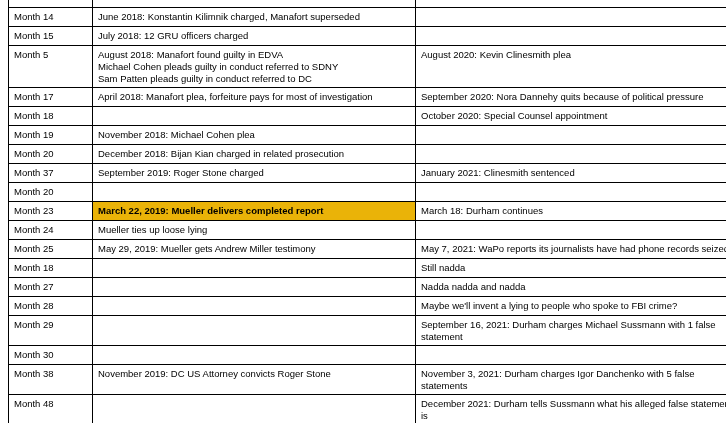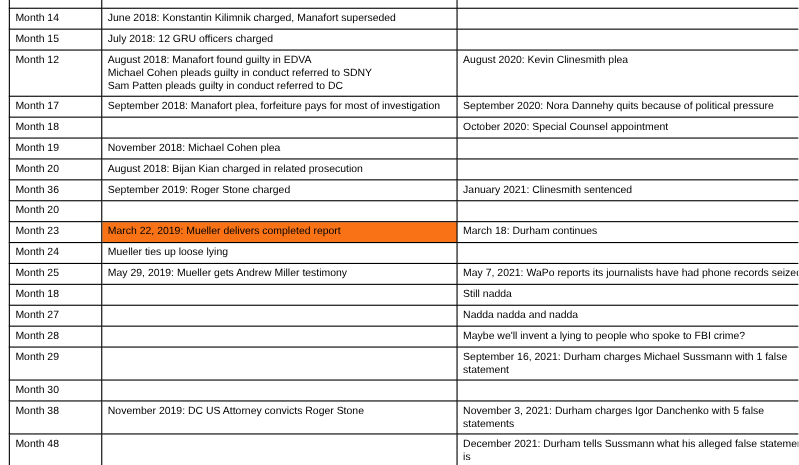--- a/index.html
+++ b/index.html
@@ -36,22 +36,22 @@
   table.timeline tr {
     height: 19px;
   }
   table.timeline tr.tall {
     height: 38px;
   }
   td.col-month { width: 73px; }
   td.col-mueller { width: 312px; }
   td.col-durham { width: 320px; }
   td.highlight {
-    background: #f97316;
-    font-weight: normal;
+    background: #eab308;
+    font-weight: bold;
   }
 </style>
 </head>
 <body>
 
 <div class="viewport">
   <table class="timeline">
     <tbody id="timeline-body">
         <tr>
           <td class="col-month"></td>
@@ -62,48 +62,48 @@
           <td class="col-month">Month 14</td>
           <td class="col-mueller">June 2018: Konstantin Kilimnik charged, Manafort superseded</td>
           <td class="col-durham"></td>
         </tr>
         <tr>
           <td class="col-month">Month 15</td>
           <td class="col-mueller">July 2018: 12 GRU officers charged</td>
           <td class="col-durham"></td>
         </tr>
         <tr class="tall">
-          <td class="col-month">Month 12</td>
+          <td class="col-month">Month 5</td>
           <td class="col-mueller">August 2018: Manafort found guilty in EDVA
 Michael Cohen pleads guilty in conduct referred to SDNY
 Sam Patten pleads guilty in conduct referred to DC</td>
           <td class="col-durham">August 2020: Kevin Clinesmith plea</td>
         </tr>
         <tr>
           <td class="col-month">Month 17</td>
-          <td class="col-mueller">September 2018: Manafort plea, forfeiture pays for most of investigation</td>
+          <td class="col-mueller">April 2018: Manafort plea, forfeiture pays for most of investigation</td>
           <td class="col-durham">September 2020: Nora Dannehy quits because of political pressure</td>
         </tr>
         <tr>
           <td class="col-month">Month 18</td>
           <td class="col-mueller"></td>
           <td class="col-durham">October 2020: Special Counsel appointment</td>
         </tr>
         <tr>
           <td class="col-month">Month 19</td>
           <td class="col-mueller">November 2018: Michael Cohen plea</td>
           <td class="col-durham"></td>
         </tr>
         <tr>
           <td class="col-month">Month 20</td>
-          <td class="col-mueller">August 2018: Bijan Kian charged in related prosecution</td>
+          <td class="col-mueller">December 2018: Bijan Kian charged in related prosecution</td>
           <td class="col-durham"></td>
         </tr>
         <tr>
-          <td class="col-month">Month 36</td>
+          <td class="col-month">Month 37</td>
           <td class="col-mueller">September 2019: Roger Stone charged</td>
           <td class="col-durham">January 2021: Clinesmith sentenced</td>
         </tr>
         <tr>
           <td class="col-month">Month 20</td>
           <td class="col-mueller"></td>
           <td class="col-durham"></td>
         </tr>
         <tr>
           <td class="col-month">Month 23</td>

